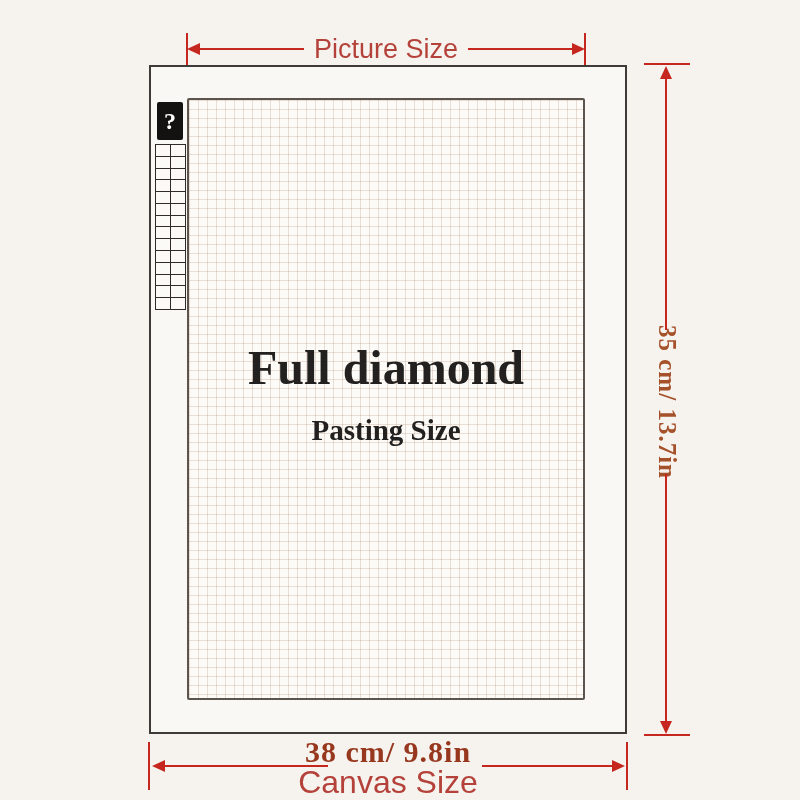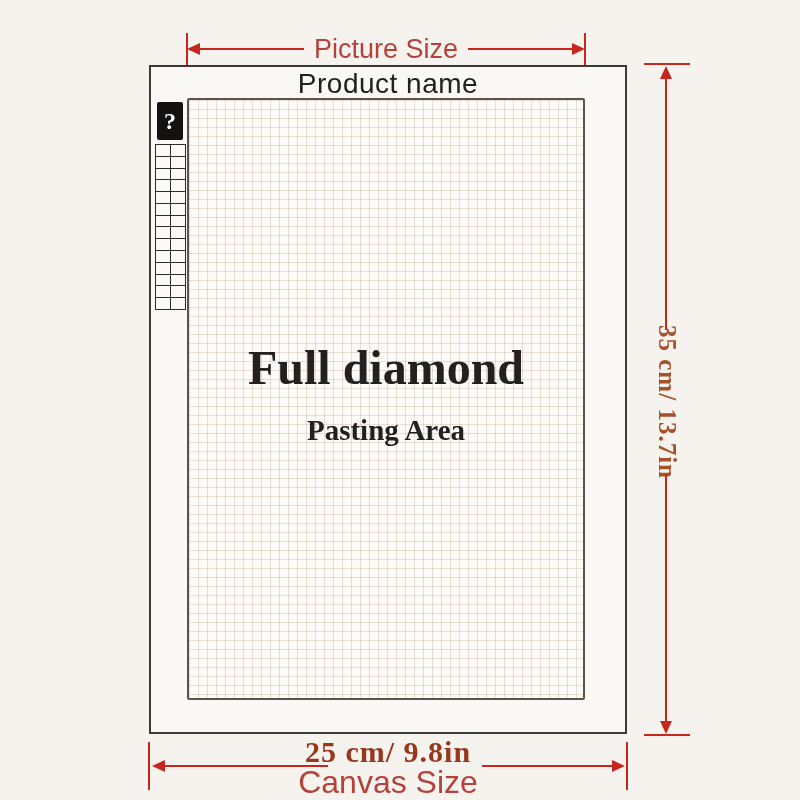--- a/index.html
+++ b/index.html
@@ -112,21 +112,20 @@
   <div class="dimline tick-v" style="left:584px;top:33px;height:62px;"></div>
   <div class="dim-top">
     <span class="arr arr-left" style="position:static;"></span>
     <span class="flexseg"></span>
     <span class="dim-label">Picture Size</span>
     <span class="flexseg"></span>
     <span class="arr arr-right" style="position:static;"></span>
   </div>
 
   <div class="canvas">
-    <div class="product-name">Product name</div>
 
     <div class="qmark">
       <span>?</span>
     </div>
     <div class="legend-table" style="grid-template-columns: repeat(2, 1fr); grid-template-rows: repeat(14, 1fr);">
         <div class="legend-cell"></div>
         <div class="legend-cell"></div>
         <div class="legend-cell"></div>
         <div class="legend-cell"></div>
         <div class="legend-cell"></div>
@@ -150,34 +149,34 @@
         <div class="legend-cell"></div>
         <div class="legend-cell"></div>
         <div class="legend-cell"></div>
         <div class="legend-cell"></div>
         <div class="legend-cell"></div>
         <div class="legend-cell"></div>
       </div>
 
     <div class="pasting">
       <div class="pa-title">Full diamond</div>
-      <div class="pa-sub">Pasting Area</div>
+      <div class="pa-sub">Pasting Size</div>
     </div>
   </div>
 
   <div class="dimline tick-h" style="left:644px;top:63px;width:46px;"></div>
   <div class="dimline tick-h" style="left:644px;top:734px;width:46px;"></div>
   <div class="arr arr-up" style="left:660px;top:66px;"></div>
   <div class="dimline seg-v" style="left:665px;top:78px;height:252px;"></div>
   <div class="vlabel">35 cm/ 13.7in</div>
   <div class="dimline seg-v" style="left:665px;top:474px;height:248px;"></div>
   <div class="arr arr-down" style="left:660px;top:721px;"></div>
 
   <div class="dimline tick-v" style="left:148px;top:742px;height:48px;"></div>
   <div class="dimline tick-v" style="left:626px;top:742px;height:48px;"></div>
   <div class="arr arr-left" style="left:152px;top:760px;"></div>
   <div class="dimline seg-h" style="left:165px;top:765px;width:163px;"></div>
-  <div class="hlabel">25 cm/ 9.8in</div>
+  <div class="hlabel">38 cm/ 9.8in</div>
   <div class="dimline seg-h" style="left:482px;top:765px;width:130px;"></div>
   <div class="arr arr-right" style="left:612px;top:760px;"></div>
   <div class="canvas-size-label">Canvas Size</div>
 
 </div>
 
 </body></html>

